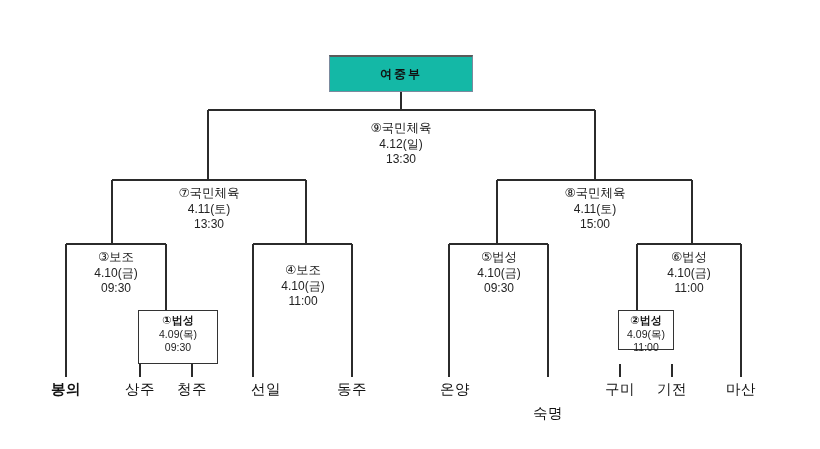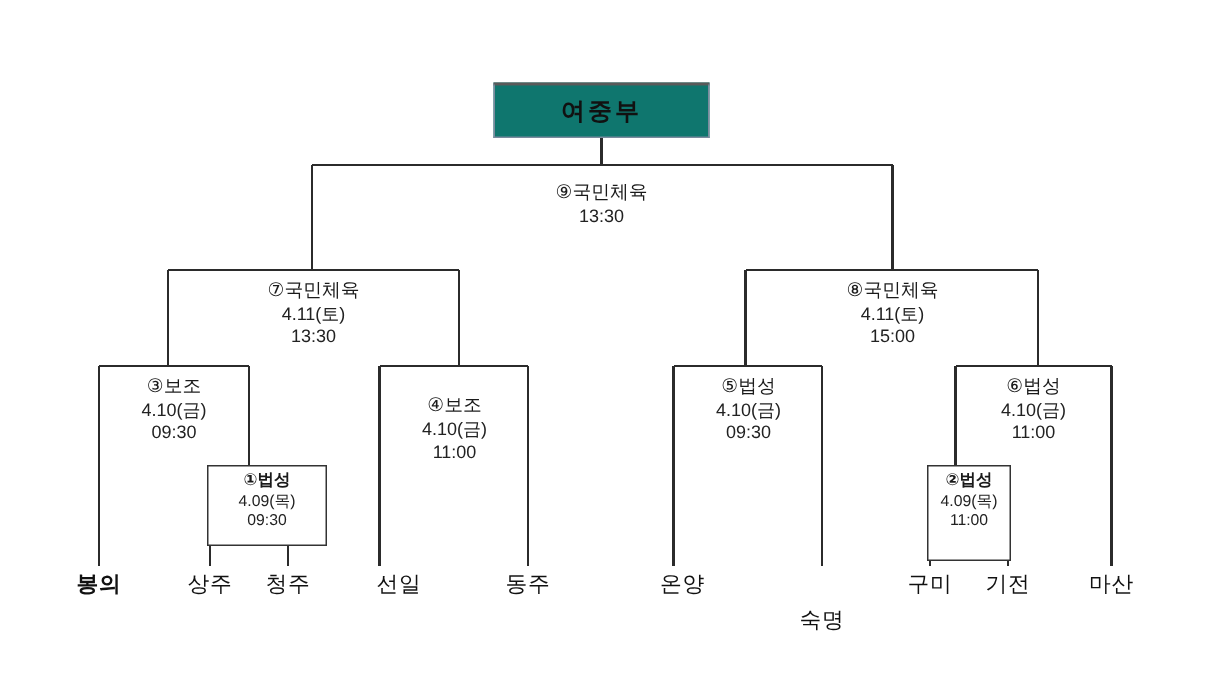--- a/index.html
+++ b/index.html
@@ -23,27 +23,27 @@
   svg.lines {
     position: absolute;
     left: 0;
     top: 0;
     width: 820px;
     height: 449px;
   }
   .title-box {
     position: absolute;
     box-sizing: border-box;
-    background: #0f766e;
+    background: #14b8a6;
     border: 1px solid #7b8a9e;
     border-top: 2px solid #5a5a5a;
     display: flex;
     align-items: center;
     justify-content: center;
-    font-size: 16px;
+    font-size: 12px;
     font-weight: bold;
     letter-spacing: 2px;
     color: #111111;
   }
   .match-node {
     position: absolute;
     box-sizing: border-box;
     text-align: center;
     line-height: 1.32;
     white-space: nowrap;
@@ -137,20 +137,21 @@
       <line x1="672" y1="364" x2="672" y2="377"></line>
     </g>
   </svg>
 
   <div class="title-box" style="left:329px; top:55px; width:144px; height:37px;">
     <span>여중부</span>
   </div>
 
   <div class="match-node" style="left:336px; top:120px; width:130px;">
     <span class="mn-label">⑨국민체육</span>
+    <span class="mn-date">4.12(일)</span>
     <span class="mn-time">13:30</span>
   </div>
 
   <div class="match-node" style="left:144px; top:185px; width:130px;">
     <span class="mn-label">⑦국민체육</span>
     <span class="mn-date">4.11(토)</span>
     <span class="mn-time">13:30</span>
   </div>
 
   <div class="match-node" style="left:530px; top:185px; width:130px;">
@@ -182,21 +183,21 @@
     <span class="mn-date">4.10(금)</span>
     <span class="mn-time">11:00</span>
   </div>
 
   <div class="prelim-node" style="left:138px; top:310px; width:80px; height:54px;">
     <span class="mn-label">①법성</span>
     <span class="mn-date">4.09(목)</span>
     <span class="mn-time">09:30</span>
   </div>
 
-  <div class="prelim-node" style="left:618px; top:310px; width:56px; height:64px;">
+  <div class="prelim-node" style="left:618px; top:310px; width:56px; height:40px;">
     <span class="mn-label">②법성</span>
     <span class="mn-date">4.09(목)</span>
     <span class="mn-time">11:00</span>
   </div>
 
   <div class="team-label" style="left:66px; top:380px;font-weight:bold;">봉의</div>
   <div class="team-label" style="left:140px; top:380px;">상주</div>
   <div class="team-label" style="left:192px; top:380px;">청주</div>
   <div class="team-label" style="left:266px; top:380px;">선일</div>
   <div class="team-label" style="left:352px; top:380px;">동주</div>

